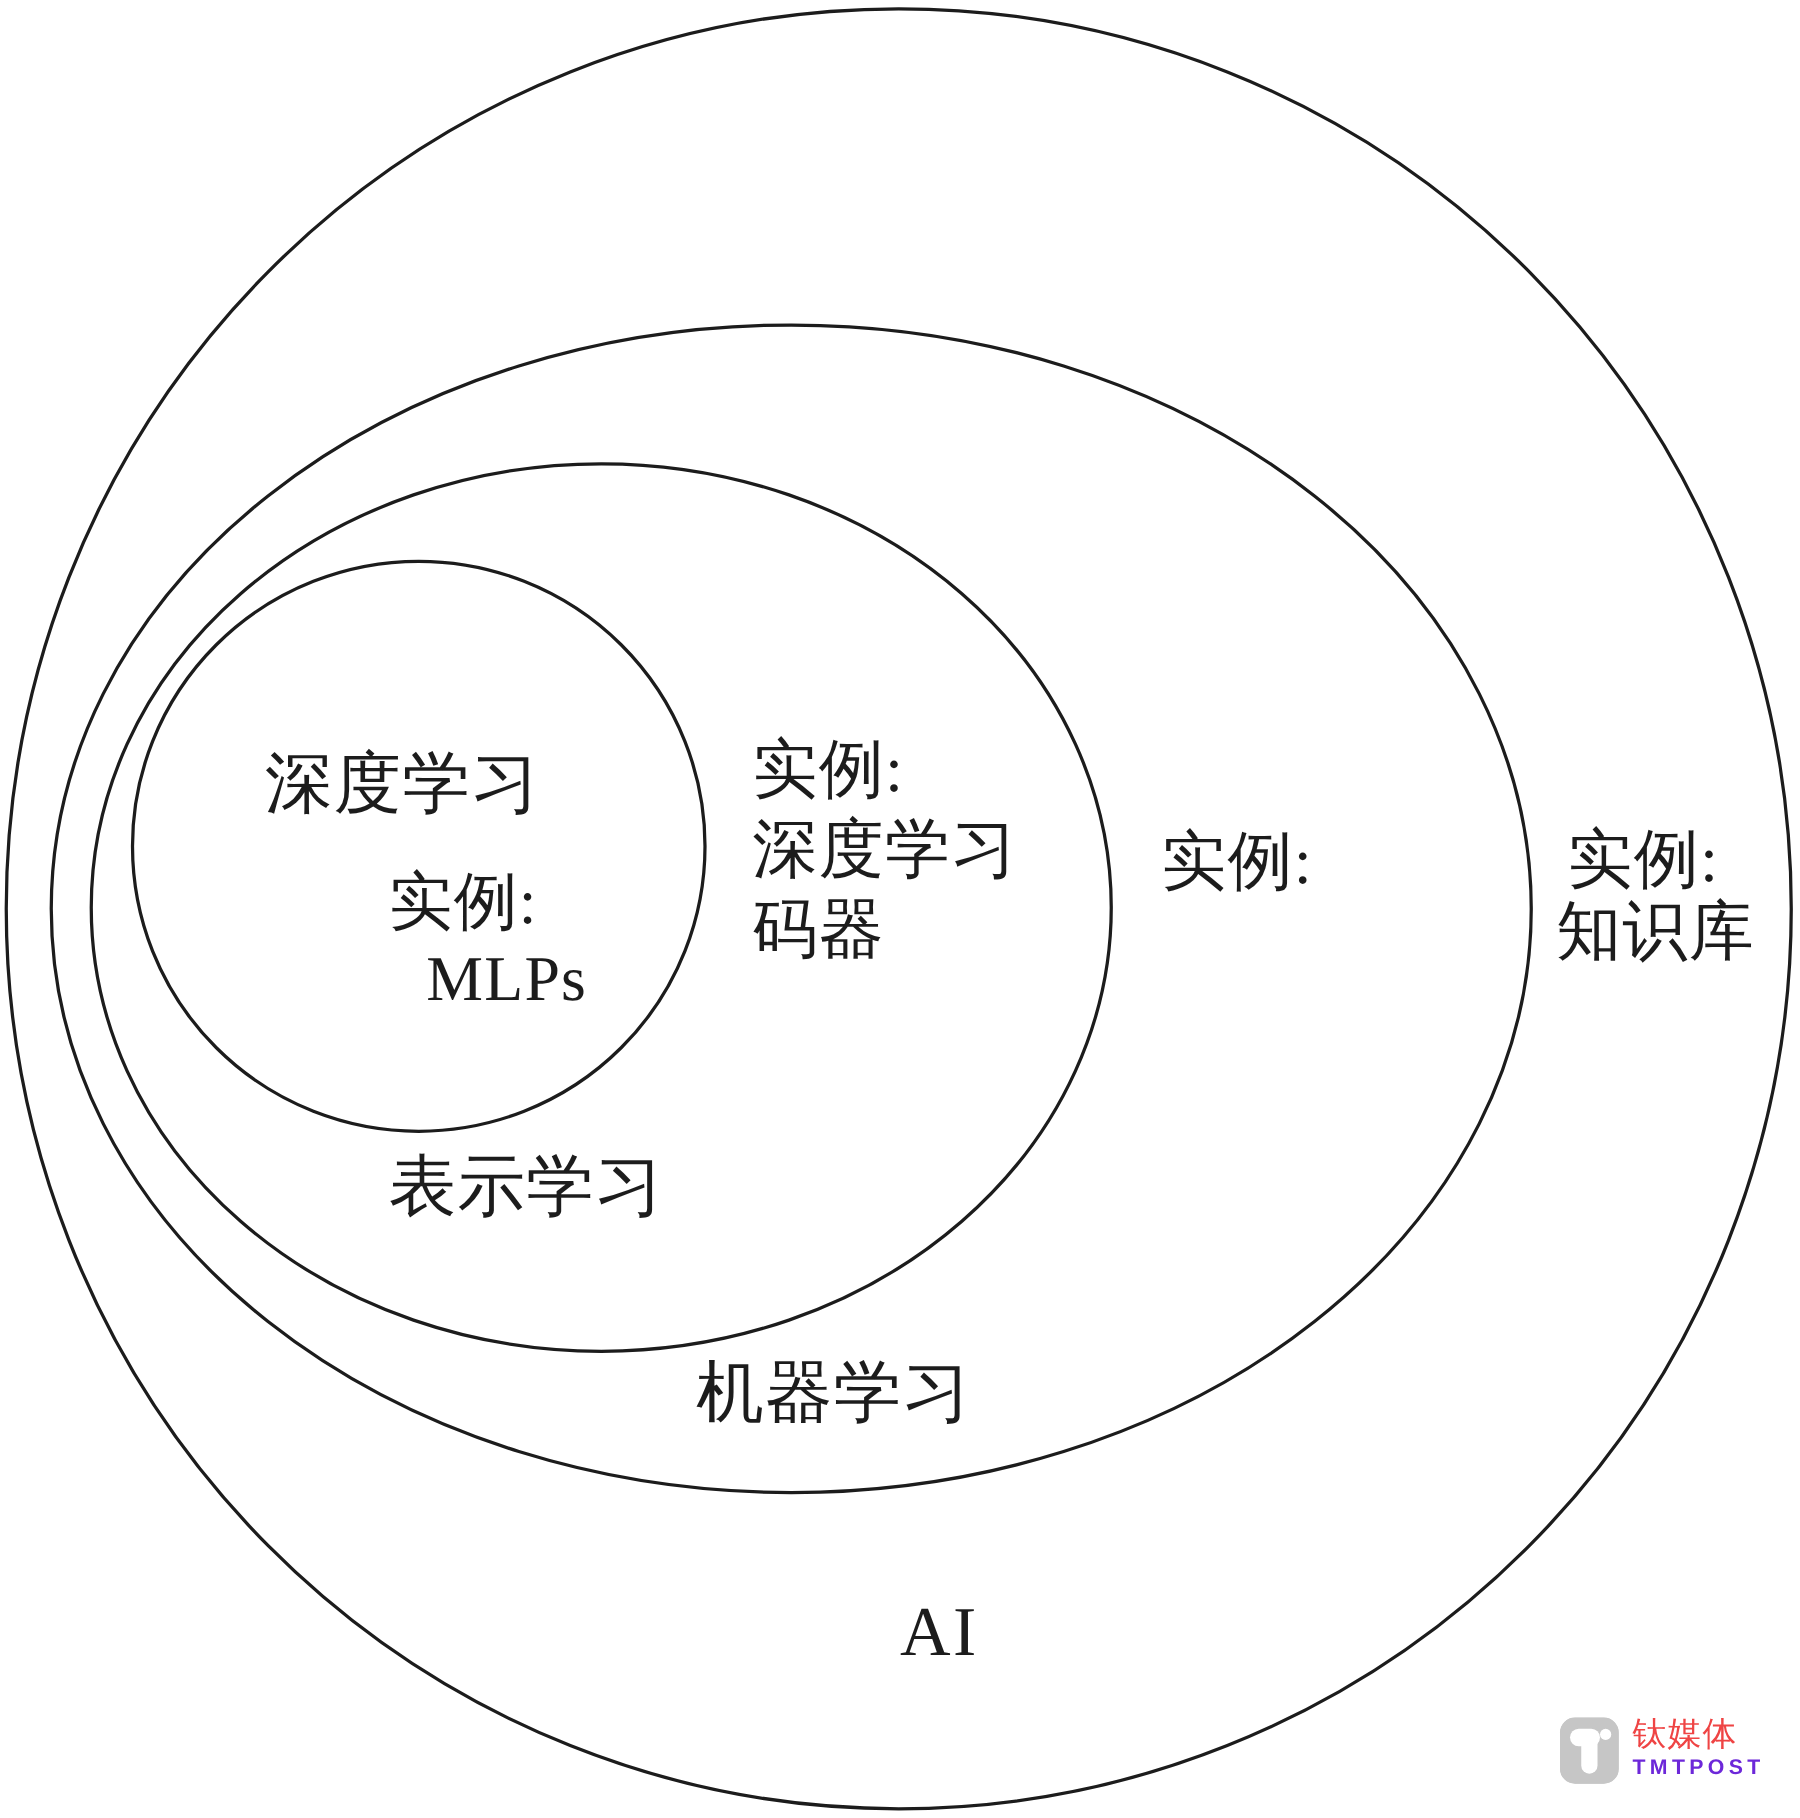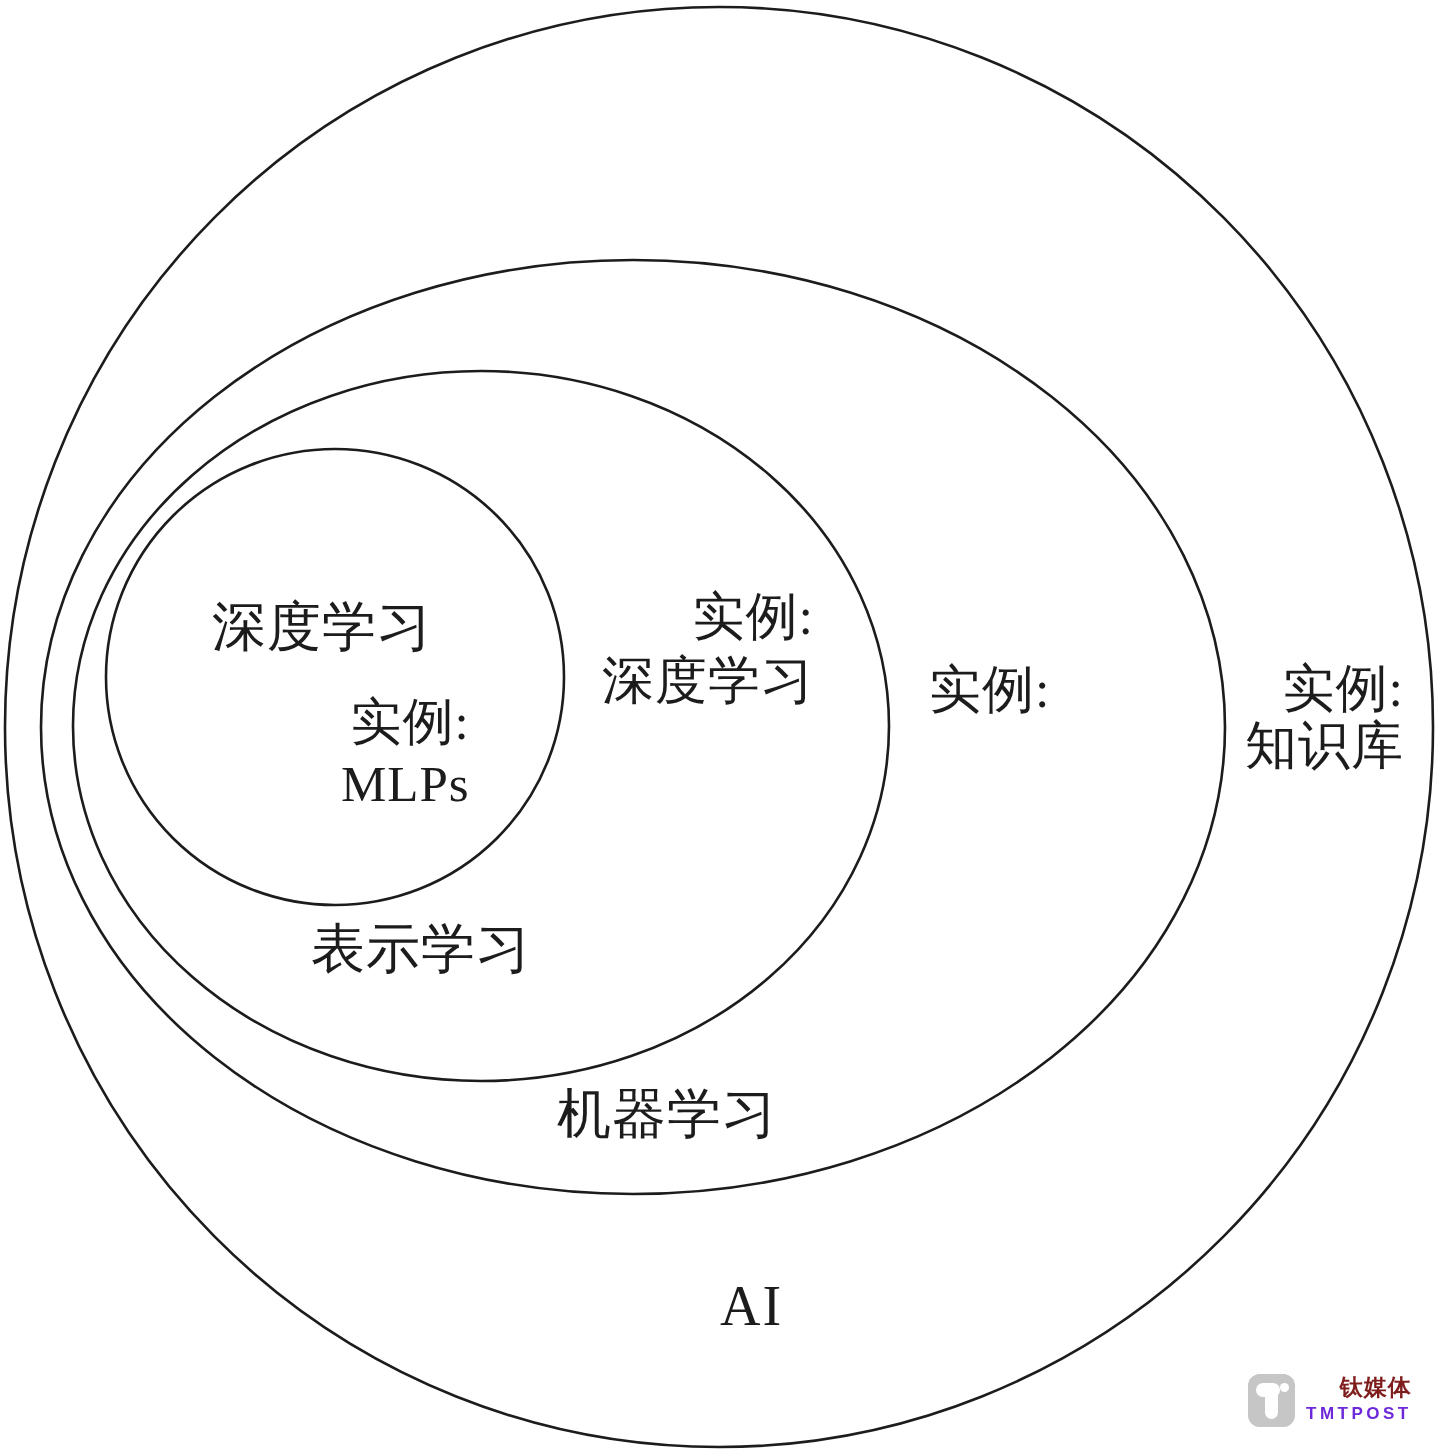--- a/index.html
+++ b/index.html
@@ -4,21 +4,20 @@
 <style>
   html, body { margin: 0; padding: 0; background: #ffffff; }
   .canvas {
     position: relative;
     width: 1440px;
     height: 1454px;
     background: #ffffff;
     overflow: hidden;
     font-family: "Liberation Serif", "DejaVu Serif", serif;
     color: #1c1c1c;
-    text-align: right;
   }
   .circles-svg {
     position: absolute;
     left: 0; top: 0;
     width: 1440px;
     height: 1454px;
   }
   .lbl {
     position: absolute;
     white-space: nowrap;
@@ -47,23 +46,23 @@
   }
   .wm-logo {
     width: 47px;
     height: 53px;
     border-radius: 12px;
     background: #c6c6c6;
     flex: 0 0 auto;
   }
   .wm-text { display: flex; flex-direction: column; }
   .wm-cn {
-    font-size: 23px;
-    font-weight: bold;
-    color: #7f1d1d;
+    font-size: 27px;
+    font-weight: normal;
+    color: #ef4444;
     letter-spacing: 1px;
     line-height: 27px;
   }
   .wm-en {
     font-size: 17px;
     font-weight: bold;
     color: #6d28d9;
     letter-spacing: 3.5px;
     line-height: 17px;
     margin-top: 4px;
@@ -84,20 +83,21 @@
   <div class="lbl dl-label">深度学习</div>
 
   <div class="lbl dl-example">
     <div class="line1">实例:</div>
     <div class="line2">MLPs</div>
   </div>
 
   <div class="lbl rl-example">
     <div class="line1">实例:</div>
     <div class="line2">深度学习</div>
+    <div class="line3">码器</div>
   </div>
 
   <div class="lbl ml-example">
     <div class="line1">实例:</div>
   </div>
 
   <div class="lbl ai-example">
     <div class="line1">实例:</div>
     <div class="line2">知识库</div>
   </div>

